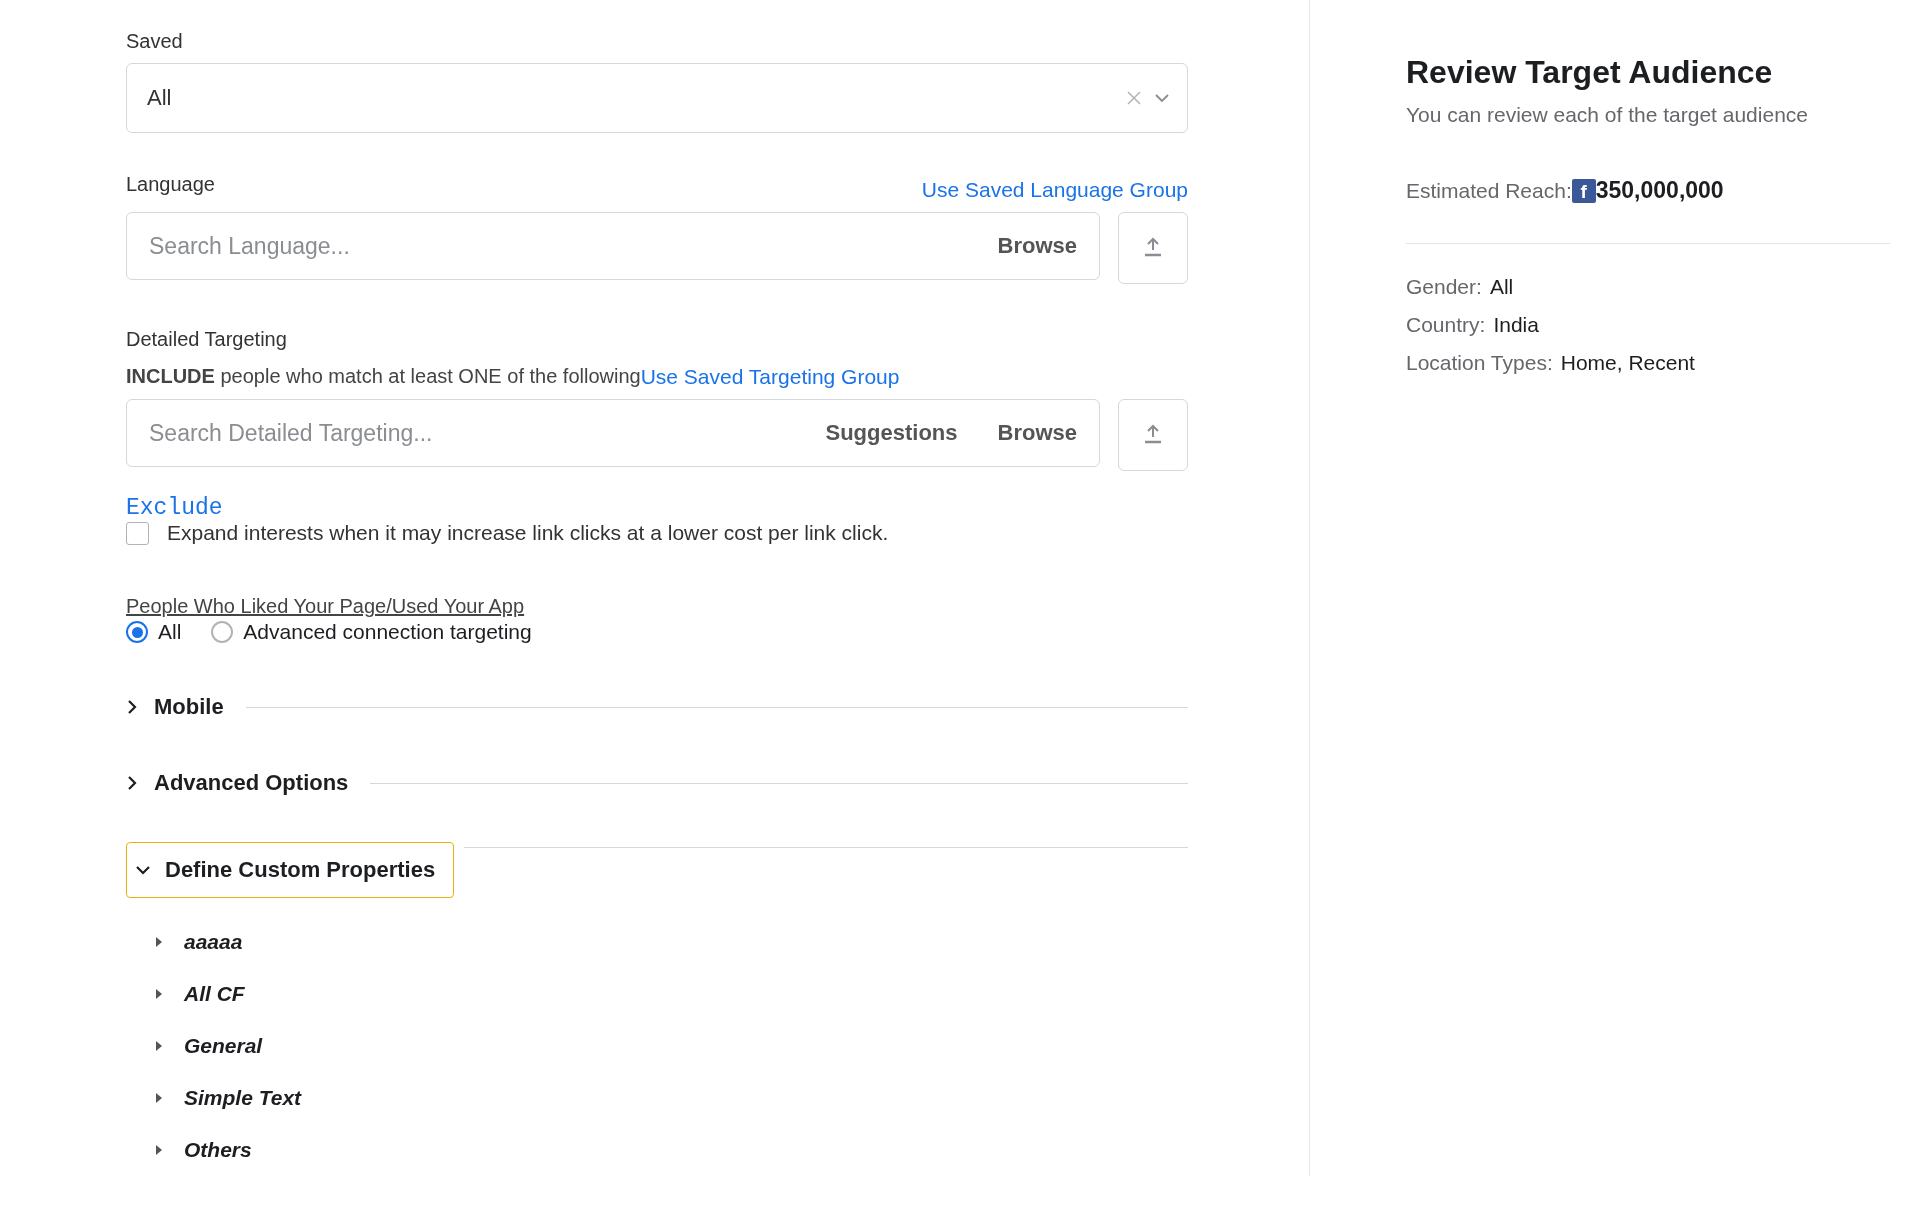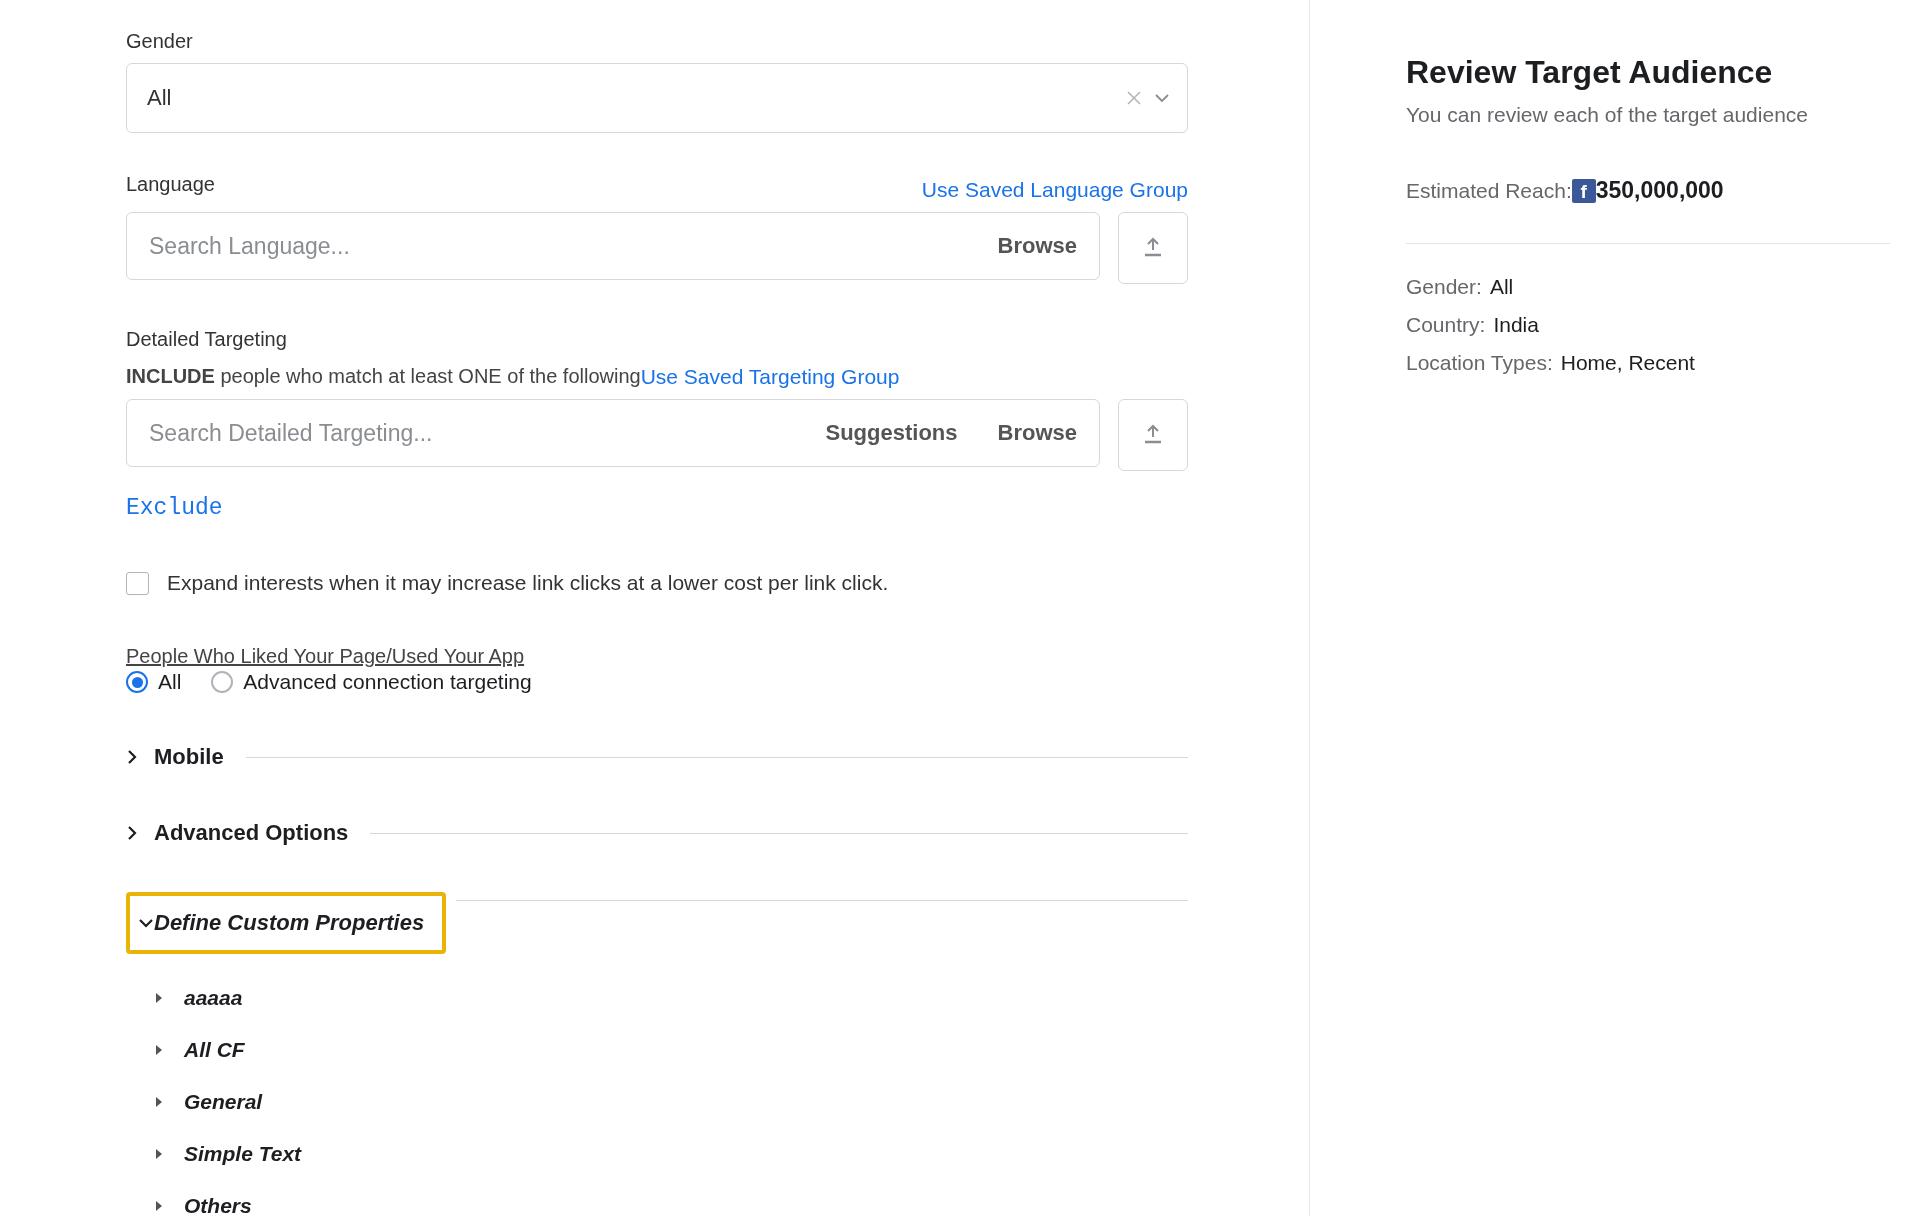--- a/index.html
+++ b/index.html
@@ -110,21 +110,20 @@
   color: #1a73e8;
   font-size: 23px;
   margin-top: 24px;
   display: inline-block;
   font-family: Liberation Mono, monospace;
 }
 .checkbox-row {
   display: flex;
   align-items: center;
   gap: 18px;
-  margin-top: 50px;
   font-size: 21px;
   color: #333;
 }
 .checkbox {
   width: 23px;
   height: 23px;
   border: 1.5px solid #b0b3b8;
   border-radius: 3px;
 }
 .radio-section { margin-top: 50px; }
@@ -148,30 +147,30 @@
   font-weight: 700;
   color: #1c1e21;
 }
 .collapsible .line {
   flex: 1;
   height: 1px;
   background: #d4d7dc;
   margin-left: 10px;
 }
 .collapsible-hl {
-  border: 4px solid #eab308;
+  border: 1px solid #eab308;
   border-radius: 4px;
   padding: 14px 18px 14px 8px;
   margin-top: 46px;
   display: inline-flex;
   align-items: center;
+  gap: 14px;
   font-size: 22px;
   font-weight: 700;
   position: relative;
-  font-style: italic;
 }
 .collapsible-wrap {
   display: flex;
   align-items: center;
 }
 .collapsible-wrap .line {
   flex: 1;
   height: 1px;
   background: #d4d7dc;
   margin-left: 10px;
@@ -205,21 +204,21 @@
 .info-item .lbl { color: #65676b; }
 svg { display: block; }
 </style>
 </head>
 <body>
 
 <div class="page">
   <div class="main">
     <div class="form-area">
 
-      <div class="label">Gender</div>
+      <div class="label">Saved</div>
       <div class="select-box">
         <span>All</span>
         <div class="select-icons">
           <span>
             <svg width="14" height="14" viewBox="0 0 14 14">
                 <path d="M1 1 L13 13 M13 1 L1 13" stroke="#b0b3b8" stroke-width="1.5"></path>
               </svg>
           </span>
           <span>
             <svg width="14" height="10" viewBox="0 0 14 10">

